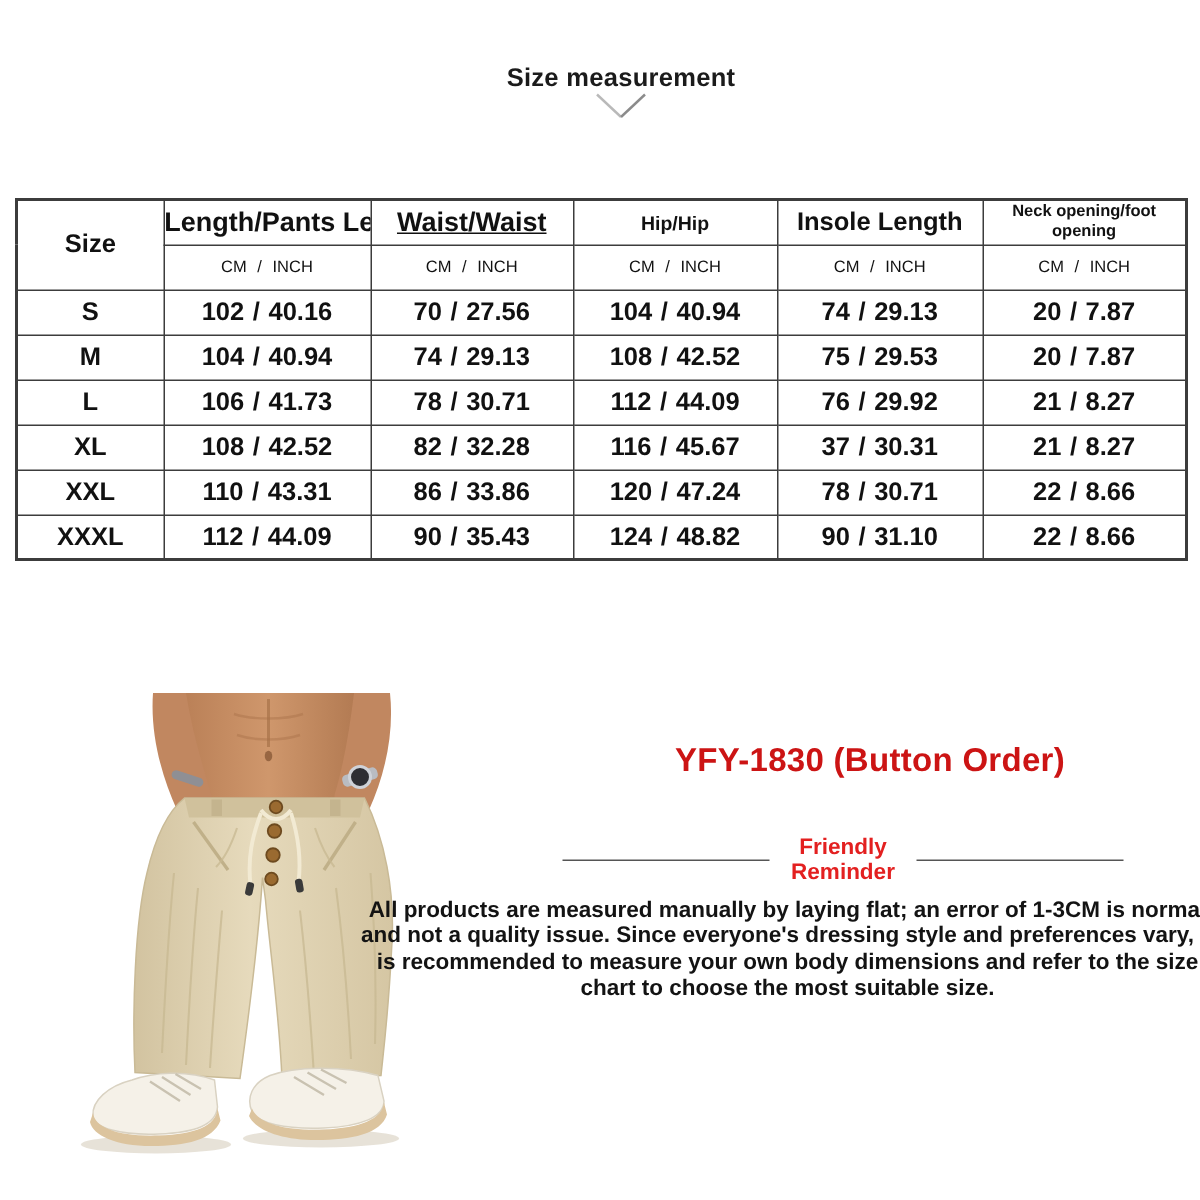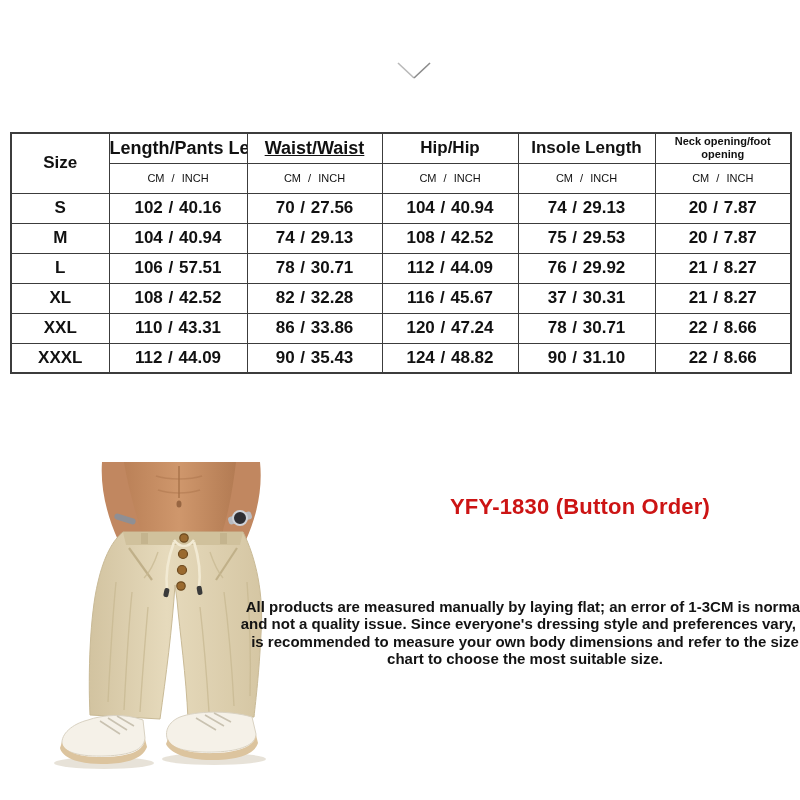--- a/index.html
+++ b/index.html
@@ -22,21 +22,21 @@
     border:2px solid #3c3c3c;
   }
   .size-table th, .size-table td {
     border:1px solid #3c3c3c; text-align:center; vertical-align:middle;
     color:#111; padding:0; overflow:hidden; white-space:nowrap;
   }
   .size-table tr { height:30px; }
   th.h-size  { font-size:17px; font-weight:bold;margin-left:48px; }
   th.h-len   { font-size:18px; font-weight:bold; }
   th.h-waist { font-size:18px; font-weight:bold;text-decoration:underline; }
-  th.h-hip   { font-size:17px; font-weight:bold; }
+  th.h-hip   { font-size:13px; font-weight:bold; }
   th.h-insole{ font-size:17px; font-weight:bold; }
   th.h-neck  { font-size:11px; font-weight:bold; white-space:normal; line-height:1.2; padding:0 6px; }
   th.h-unit  { font-size:11px; font-weight:normal; word-spacing:4px;margin-left:48px; }
   td.c-size  { font-size:17px; font-weight:bold; }
   td.c-val   { font-size:17px; font-weight:bold; word-spacing:1px; }
 
   
   .product-photo { position:absolute; left:28px; top:432px; width:310px; height:345px; }
 
   
@@ -58,20 +58,21 @@
     position:absolute; left:240px; top:598px; width:570px;
     text-align:center; color:#131313; font-size:15px; font-weight:bold;
     line-height:1.15;
   }
 </style>
 </head>
 <body>
 
 <div id="canvas">
 
+  <div class="page-title">Size measurement</div>
   <svg class="chevron" width="34" height="18" viewBox="0 0 34 18">
     <polyline points="1,1 17,16" fill="none" stroke="#b9b9b9" stroke-width="1.6"></polyline>
     <polyline points="17,16 33,1" fill="none" stroke="#8b8b8b" stroke-width="1.6"></polyline>
   </svg>
 
   <table class="size-table">
     <colgroup>
       <col style="width:98px">
         <col style="width:138px">
         <col style="width:135px">
@@ -106,21 +107,21 @@
     <tr>
       <td class="c-size">M</td>
       <td class="c-val">104 / 40.94</td>
       <td class="c-val">74 / 29.13</td>
       <td class="c-val">108 / 42.52</td>
       <td class="c-val">75 / 29.53</td>
       <td class="c-val">20 / 7.87</td>
     </tr>
     <tr>
       <td class="c-size">L</td>
-      <td class="c-val">106 / 57.51</td>
+      <td class="c-val">106 / 41.73</td>
       <td class="c-val">78 / 30.71</td>
       <td class="c-val">112 / 44.09</td>
       <td class="c-val">76 / 29.92</td>
       <td class="c-val">21 / 8.27</td>
     </tr>
     <tr>
       <td class="c-size">XL</td>
       <td class="c-val">108 / 42.52</td>
       <td class="c-val">82 / 32.28</td>
       <td class="c-val">116 / 45.67</td>
@@ -224,16 +225,24 @@
 
     <g>
       <path d="M152,285 C140,290 136,300 140,309 C144,317 162,321 188,320 C212,319 228,313 228,302 L224,285 C200,278 168,279 152,285 Z" fill="#f5f1e8" stroke="#d9d2c2" stroke-width="1"></path>
       <path d="M140,307 C144,317 162,322 188,321 C212,320 227,314 228,303 L230,311 C226,324 206,328 183,328 C159,328 142,321 138,312 Z" fill="#dcc49e"></path>
       <path d="M168,286 L188,298 M177,283 L196,294 M186,281 L203,290" stroke="#c9c2b1" stroke-width="1.6" fill="none"></path>
     </g>
   </svg>
 
   <div class="model-title">YFY-1830 (Button Order)</div>
 
+  <div class="reminder-head">
+    <div class="rule"></div>
+    <div class="reminder-title">
+      <div>Friendly</div>
+      <div>Reminder</div>
+    </div>
+    <div class="rule"></div>
+  </div>
 
   <div class="reminder-body">All products are measured manually by laying flat; an error of 1-3CM is normal and not a quality issue. Since everyone's dressing style and preferences vary, it is recommended to measure your own body dimensions and refer to the size chart to choose the most suitable size.</div>
 
 </div>
 
 </body></html>

